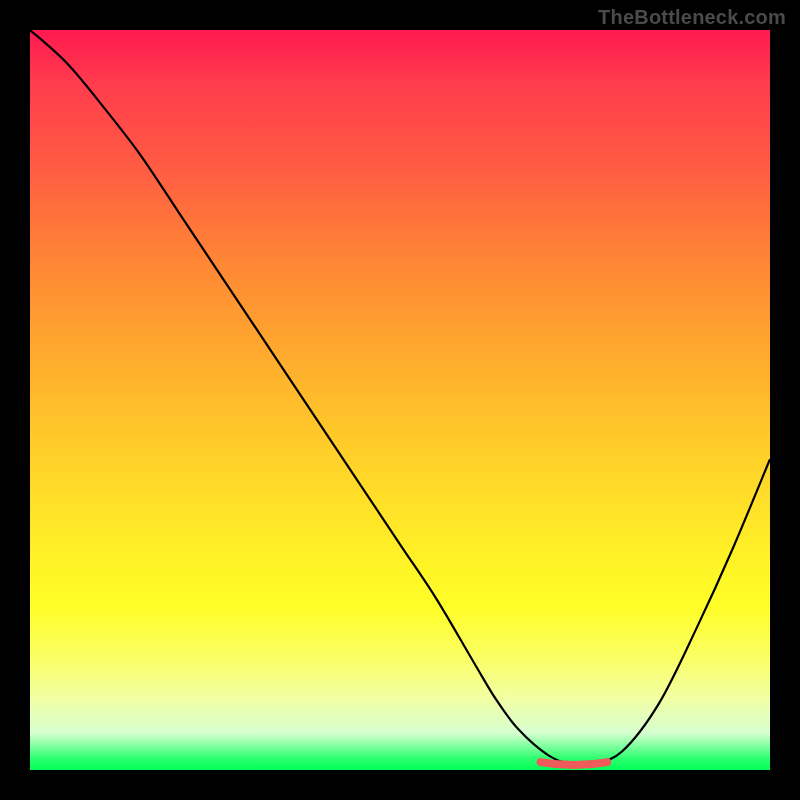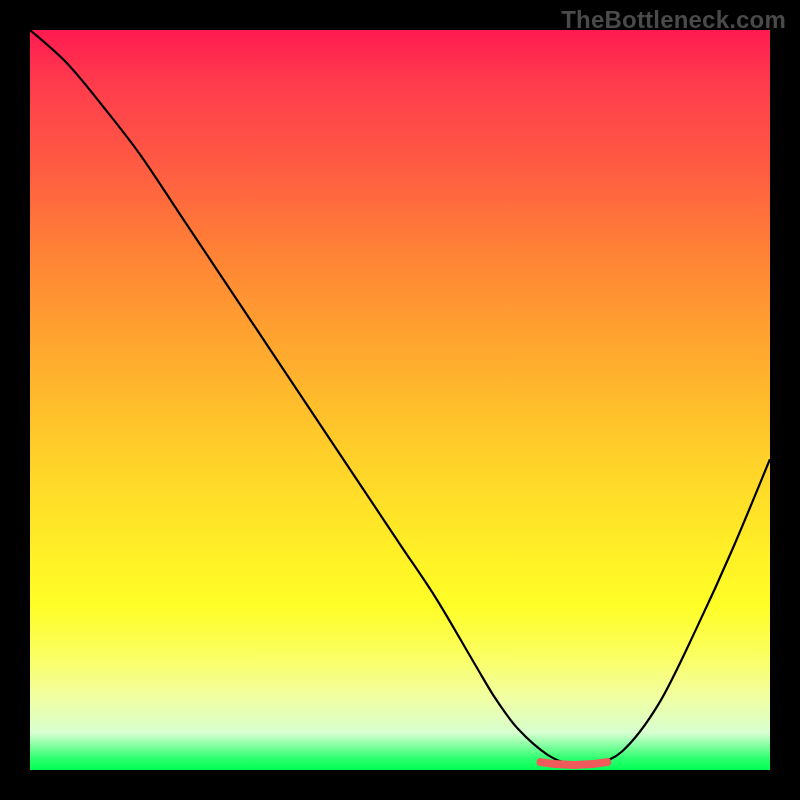--- a/index.html
+++ b/index.html
@@ -39,21 +39,21 @@
       #d7ffd0 95%,
       #2aff6e 98.5%,
       #00ff55 100%
     );
   }
   .attribution {
     position: absolute;
     top: 6px;
     right: 14px;
     color: #4a4a4a;
-    font-size: 24px;
+    font-size: 20px;
     font-weight: 600;
     letter-spacing: 0.2px;
   }
   svg.curve {
     position: absolute;
     left: 0;
     top: 0;
     width: 740px;
     height: 740px;
   }

